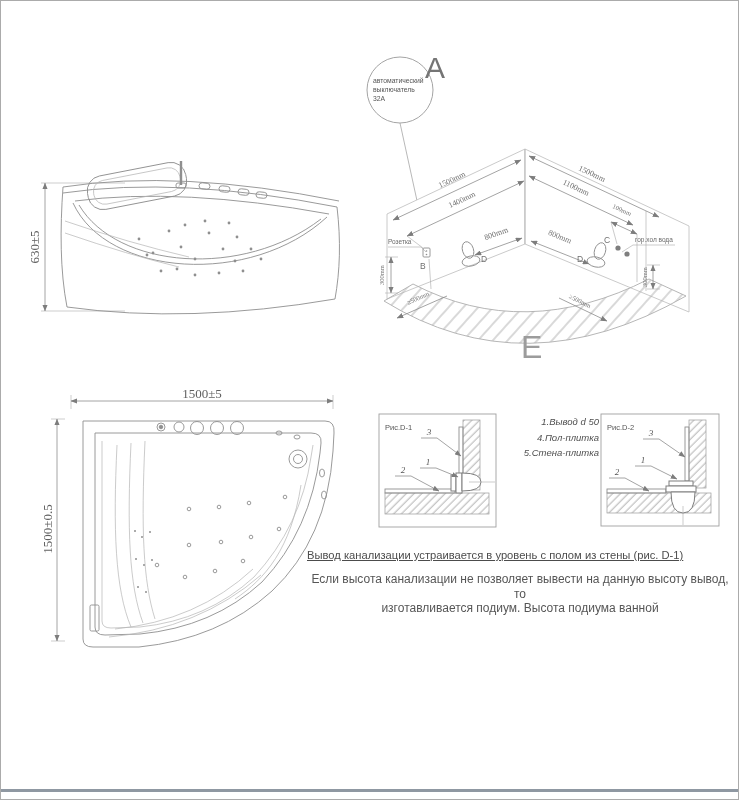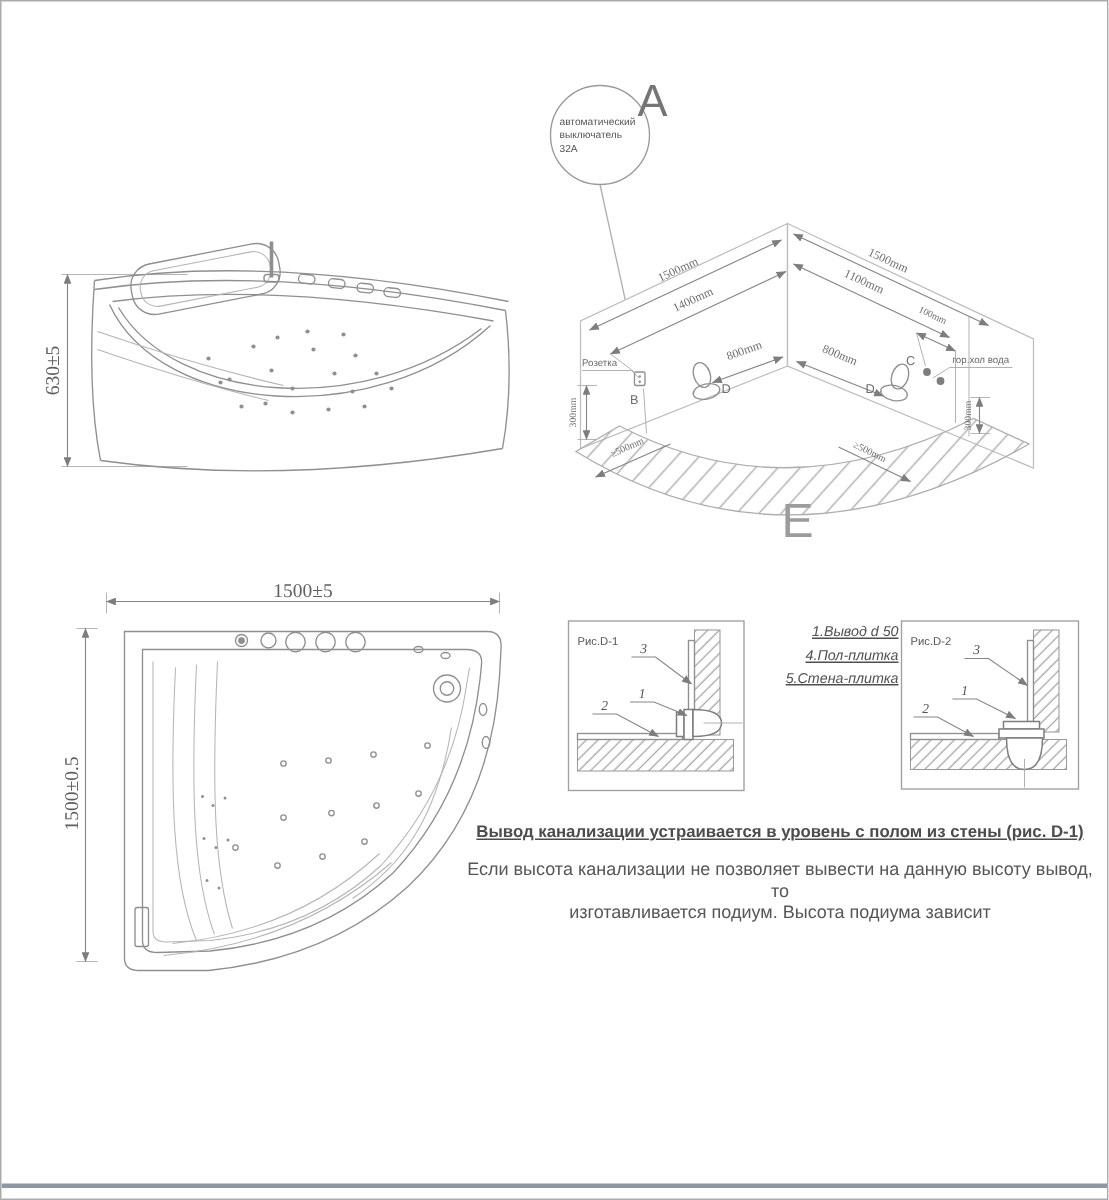--- a/index.html
+++ b/index.html
@@ -20,23 +20,23 @@
   .dimTxtS{fill:#6e6e6e;font-family:"Liberation Serif","DejaVu Serif",serif;font-size:6.5px;text-anchor:middle;}
   .dimBig{fill:#5f5f5f;font-family:"Liberation Serif","DejaVu Serif",serif;font-size:13px;text-anchor:middle;}
   .lblTxt{fill:#6b6b6b;font-size:6.5px;}
   .ltr{fill:#6f6f6f;font-size:8.5px;}
   .tiny{fill:#555555;font-size:6.8px;}
   .figTitle{fill:#555555;font-size:7.5px;}
   .callNum{fill:#555555;font-size:9px;font-style:italic;font-family:"Liberation Serif","DejaVu Serif",serif;text-anchor:middle;}
   #letterA{position:absolute;left:424px;top:50px;font-size:30px;color:#757575;}
   #legend{position:absolute;left:486px;top:413px;width:112px;text-align:right;
           font-size:9.5px;font-style:italic;color:#4f4f4f;line-height:15.5px;}
-  #legend span{display:block;text-decoration:underline;text-align:right;}
+  #legend span{display:block;text-align:right;}
   #notes{position:absolute;left:306px;top:547px;width:426px;}
-  #notes .nh{font-weight:bold;font-size:11.2px;color:#4c4c4c;text-align:center;line-height:15px;}
+  #notes .nh{font-weight:normal;font-size:11.2px;color:#4c4c4c;line-height:15px;}
   #notes .nh span{display:block;text-decoration:underline;}
   #notes .nb{margin-top:9px;font-size:12px;color:#565656;text-align:center;line-height:14.5px;}
   #footer-rule{position:absolute;left:0;right:0;top:788px;height:3px;background:#8f98a2;}
 </style>
 </head>
 <body>
 
 <div id="page">
 
   <svg width="0" height="0" class="abs" aria-hidden="true">
@@ -320,18 +320,18 @@
     <span>4.Пол-плитка</span>
     <span>5.Стена-плитка</span>
   </div>
 
   <div id="notes">
     <div class="nh">
       <span>Вывод канализации устраивается в уровень с полом из стены (рис. D-1)</span>
     </div>
     <div class="nb">
       <div>Если высота канализации не позволяет вывести на данную высоту вывод, то</div>
-      <div>изготавливается подиум. Высота подиума зависит</div>
+      <div>изготавливается подиум. Высота подиума ванной</div>
     </div>
   </div>
 
   <div id="footer-rule"></div>
 </div>
 
 </body></html>

